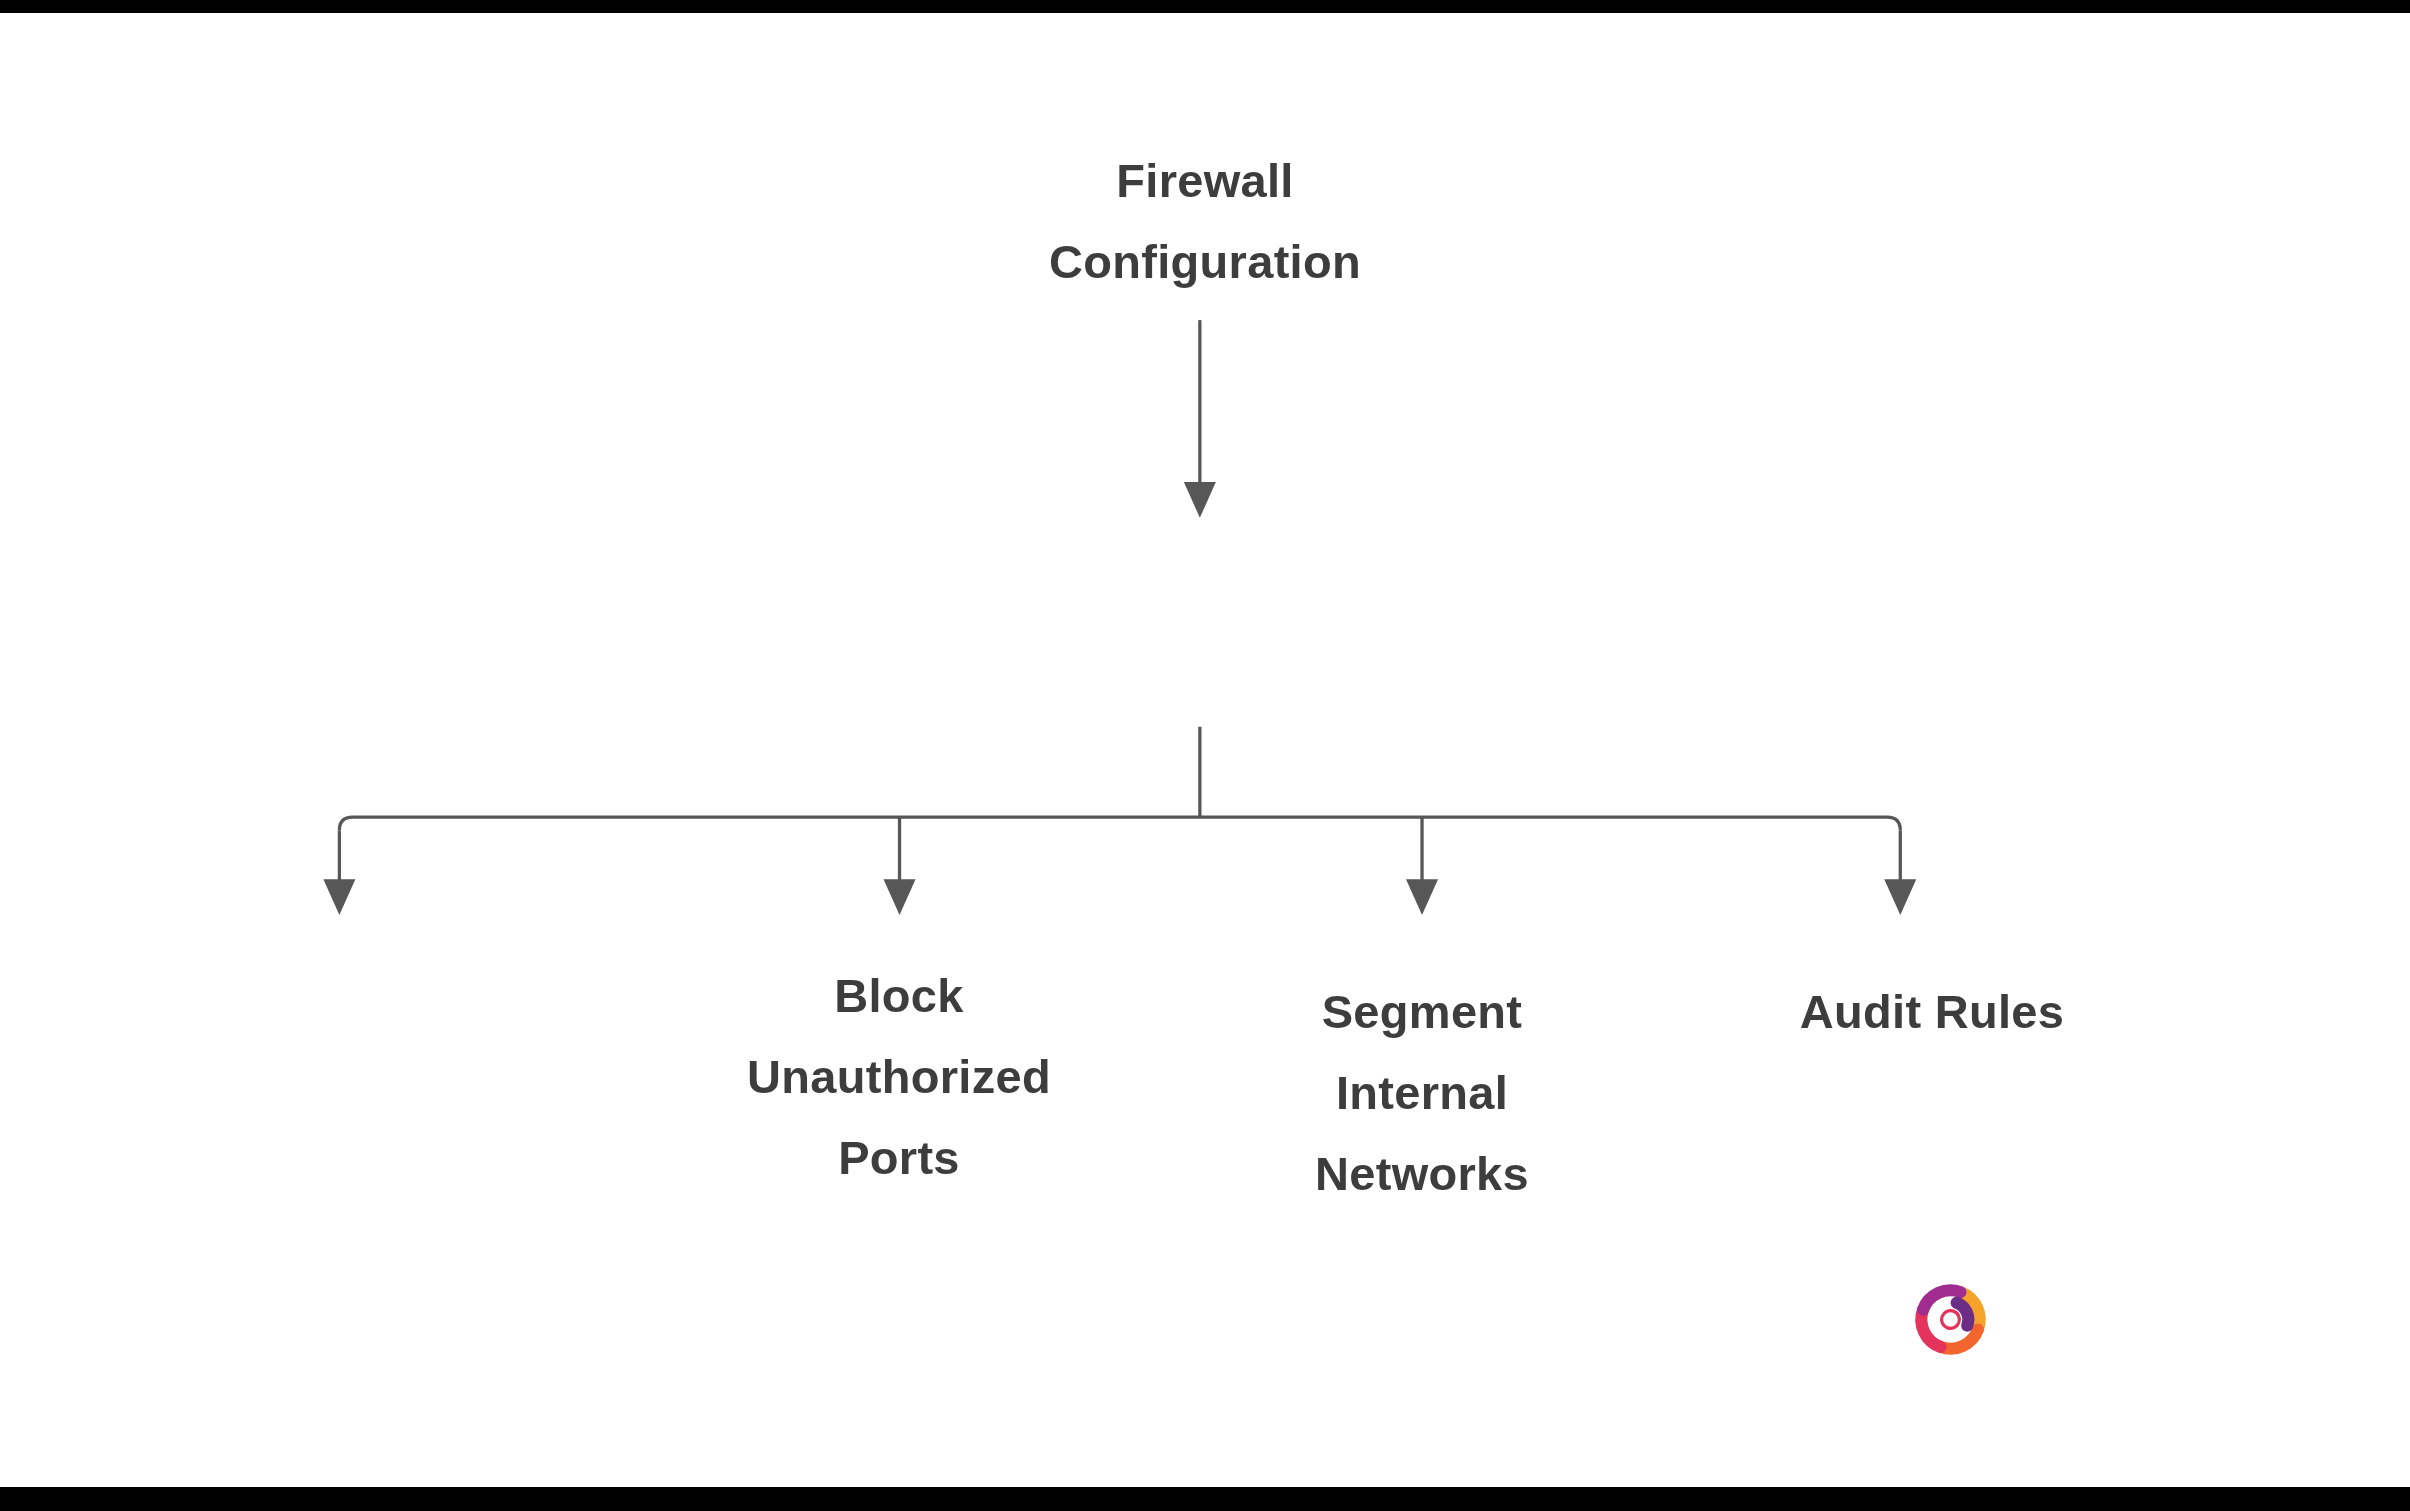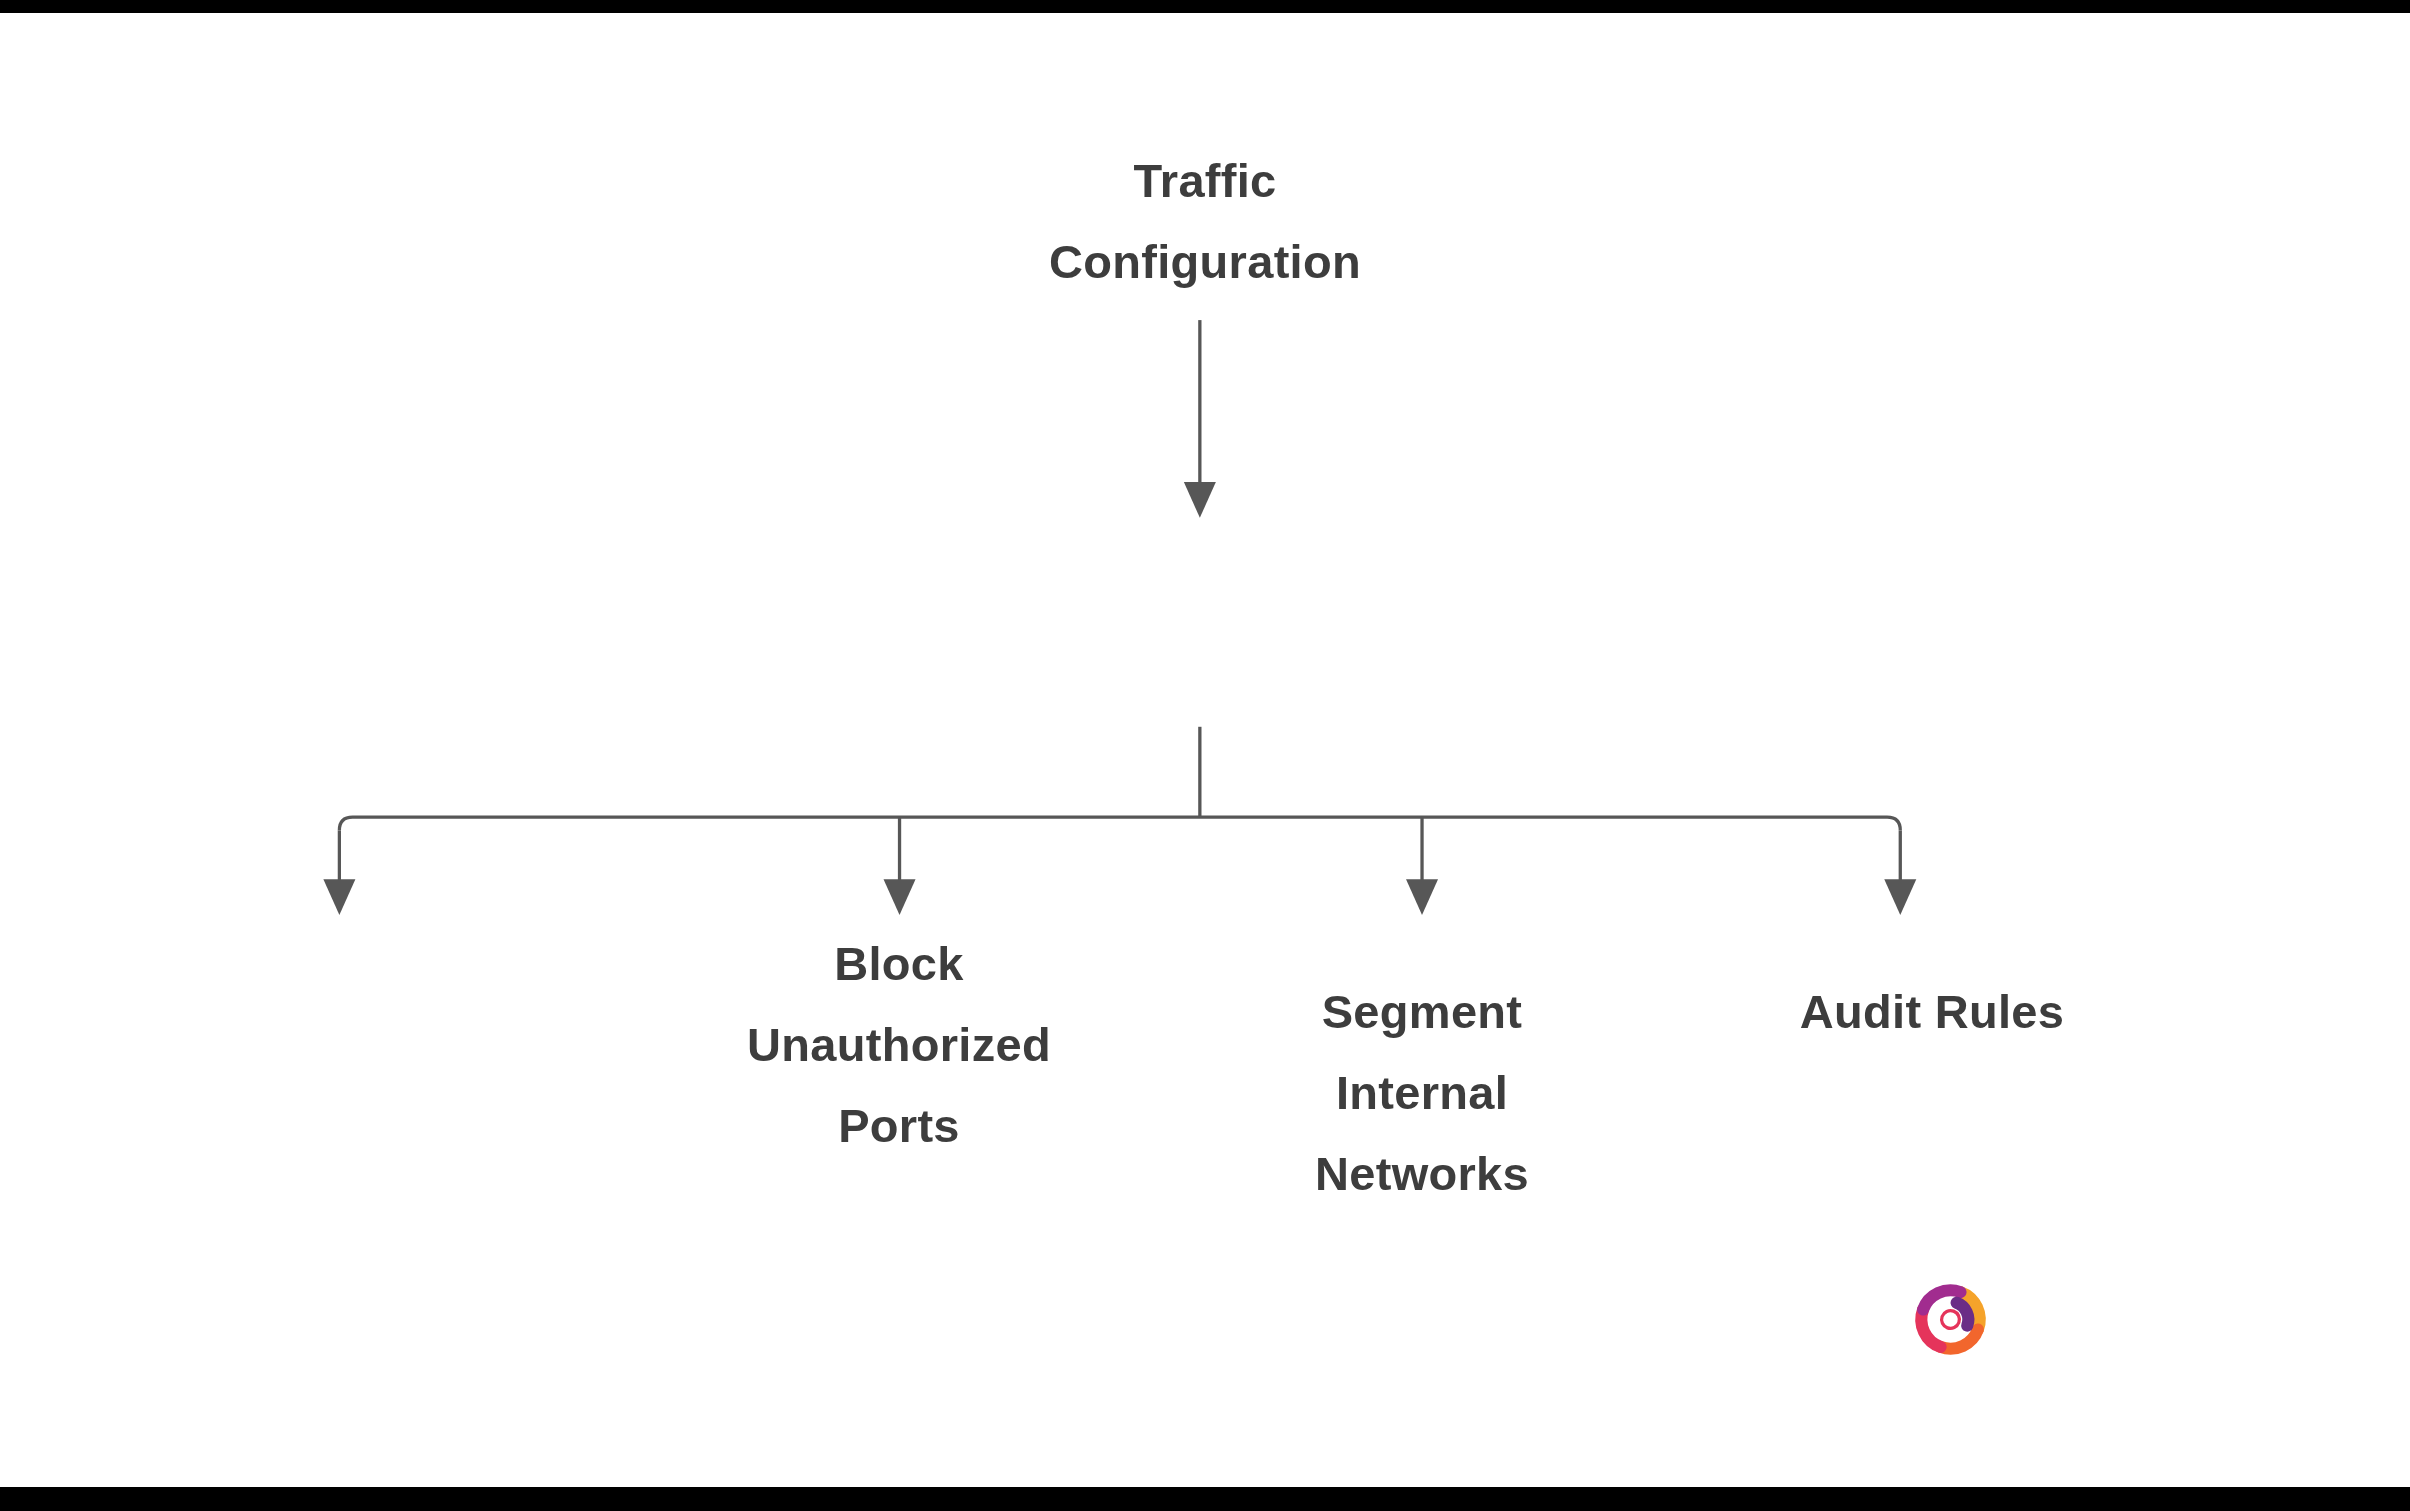--- a/index.html
+++ b/index.html
@@ -42,21 +42,21 @@
     font-size: 47px;
     line-height: 1.72;
     font-weight: 600;
     color: #3d3d3d;
     letter-spacing: 0.3px;
   }
 
   .node-root   { left: 1205px; top: 141px; }
   .node-mid    { left: 1205px; top: 557px; }
   .node-c1     { left: 341px;  top: 972px; }
-  .node-c2     { left: 899px;  top: 924px; }
+  .node-c2     { left: 899px;  top: 956px; }
   .node-c3     { left: 1422px; top: 972px; }
   .node-c4     { left: 1902px; top: 972px; margin-left: 30px; }
 
   .brand-logo {
     position: absolute;
     left: 1910px;
     top: 1279px;
     width: 81px;
     height: 81px;
   }
@@ -84,21 +84,21 @@
     <g fill="#575757" stroke="none">
 
       <polygon points="1257,512 1291,512 1274,550"></polygon>
       <polygon points="343,934 377,934 360,972"></polygon>
       <polygon points="938,934 972,934 955,972"></polygon>
       <polygon points="1493,934 1527,934 1510,972"></polygon>
       <polygon points="2001,934 2035,934 2018,972"></polygon>
     </g>
   </svg>
 
-  <div class="node node-root">Traffic
+  <div class="node node-root">Firewall
 Configuration</div>
 
 
 
   <div class="node node-c2">Block
 Unauthorized
 Ports</div>
 
   <div class="node node-c3">Segment
 Internal

